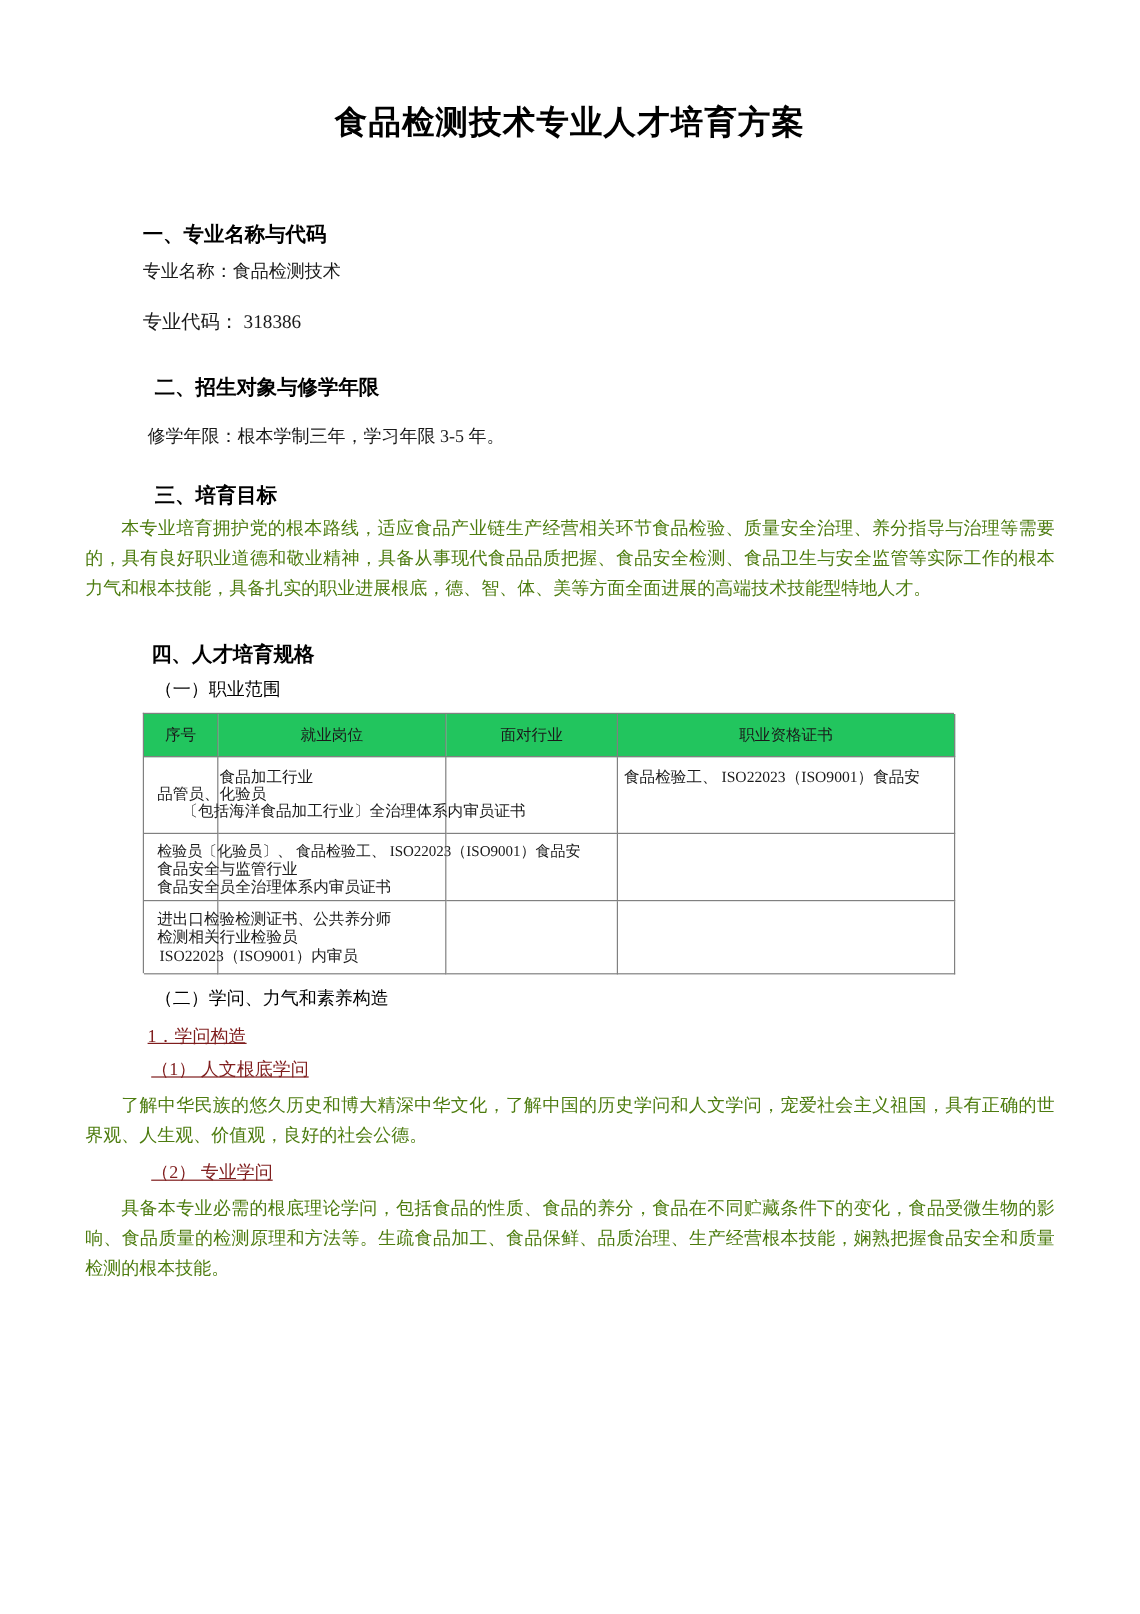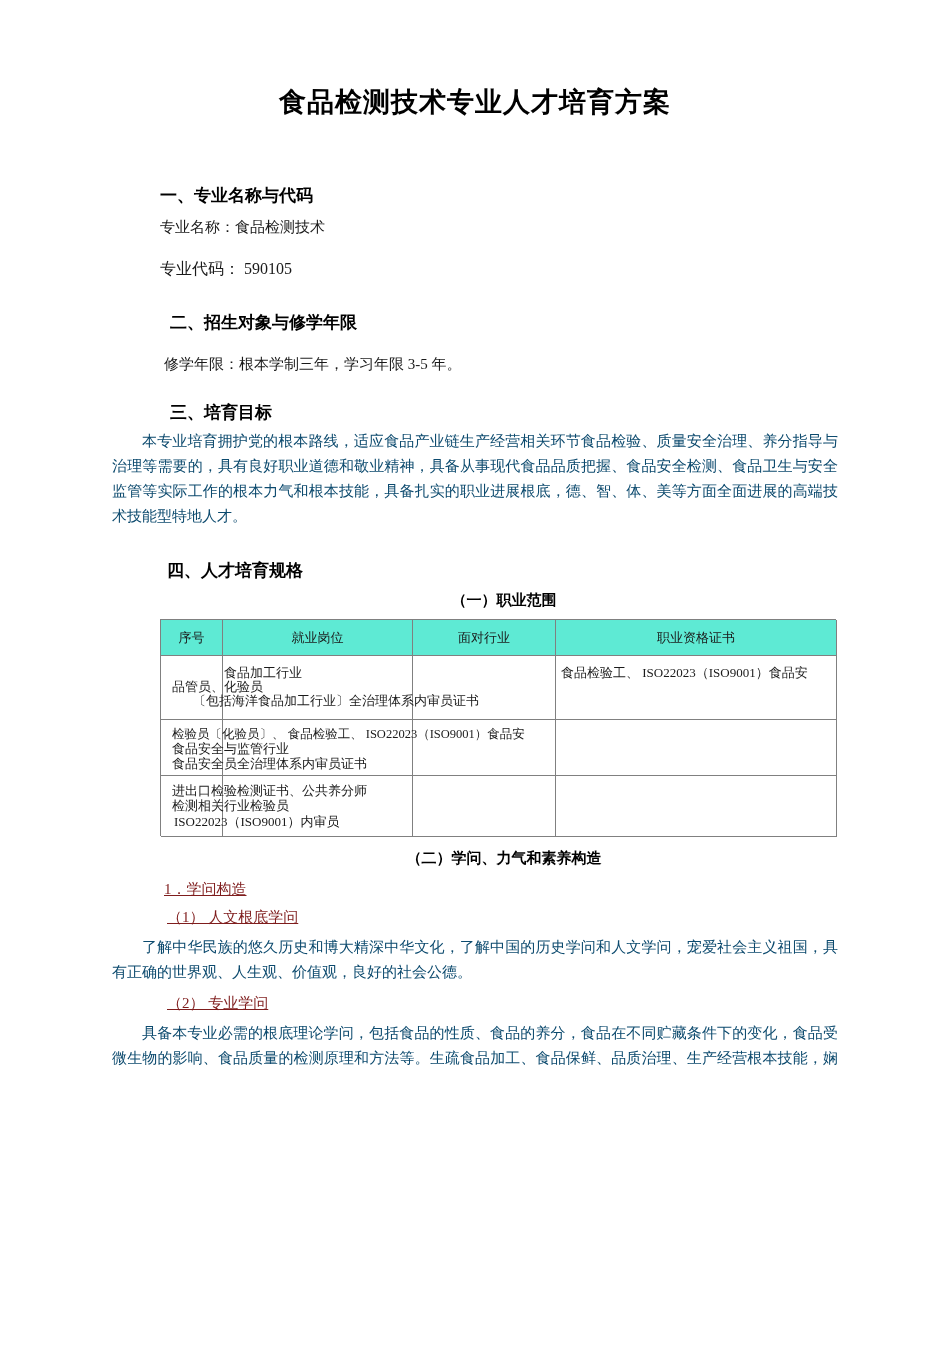--- a/index.html
+++ b/index.html
@@ -19,21 +19,21 @@
     margin: 0;
     padding-top: 84px;
     text-align: center;
     font-size: 27px;
     font-weight: 700;
     letter-spacing: 1px;
     color: #000;
     font-family: "Liberation Sans", sans-serif;
   }
 
-  .content { padding: 0 112px; }
+  .content { padding: 0 71px; }
 
   .sec-heading {
     font-size: 17px;
     font-weight: 700;
     color: #000;
     line-height: 24px;
     margin: 0 0 0 48px;
     font-family: "Liberation Sans", sans-serif;
   }
   .h-s1 { margin-top: 64px; }
@@ -51,31 +51,30 @@
   .l-code { font-size: 16px; }
   .s2-line { margin-left: 52px; line-height: 26px; }
   .s2-first { margin-top: 6px; }
 
   .para {
     font-size: 15px;
     line-height: 25px;
     text-align: justify;
     text-indent: 2em;
     margin: 4px 0 0 0;
-    color: #0c4a6e;
+    color: #4d7c0f;
   }
 
   .sub-heading {
     font-size: 15px;
-    font-weight: 700;
+    font-weight: 400;
     line-height: 22px;
     margin: 6px 0 0 58px;
     color: #000;
     font-family: "Liberation Sans", sans-serif;
-    text-align: center;
   }
   .sub2-heading { margin-top: 11px; }
 
   
   .occ-table {
     position: relative;
     margin: 8px 0 0 48px;
     width: 676px;
     height: 217px;
   }
@@ -88,21 +87,21 @@
     border-top: 1px solid #808080;
     border-left: 1px solid #808080;
     box-sizing: border-box;
   }
   .t-grid > div {
     border-right: 1px solid #808080;
     border-bottom: 1px solid #808080;
     box-sizing: border-box;
   }
   .th {
-    background: #5eead4;
+    background: #22c55e;
     font-size: 13px;
     display: flex;
     align-items: center;
     justify-content: center;
     color: #1a1a1a;
   }
   .t-overlay {
     position: absolute;
     font-size: 13px;
     line-height: 14px;
@@ -136,21 +135,21 @@
 <body>
 
 <div class="page">
 
   <h1 class="doc-title">食品检测技术专业人才培育方案</h1>
 
   <div class="content">
 
     <h2 class="sec-heading h-s1">一、专业名称与代码</h2>
     <p class="body-line l-name">专业名称：食品检测技术</p>
-    <p class="body-line l-code">专业代码： 590105</p>
+    <p class="body-line l-code">专业代码： 318386</p>
 
     <h2 class="sec-heading h-s2">二、招生对象与修学年限</h2>
     <p class="body-line s2-line">修学年限：根本学制三年，学习年限 3-5 年。</p>
 
     <h2 class="sec-heading h-s3">三、培育目标</h2>
     <p class="para">本专业培育拥护党的根本路线，适应食品产业链生产经营相关环节食品检验、质量安全治理、养分指导与治理等需要的，具有良好职业道德和敬业精神，具备从事现代食品品质把握、食品安全检测、食品卫生与安全监管等实际工作的根本力气和根本技能，具备扎实的职业进展根底，德、智、体、美等方面全面进展的高端技术技能型特地人才。</p>
 
     <h2 class="sec-heading h-s4">四、人才培育规格</h2>
     <h3 class="sub-heading">（一）职业范围</h3>
 

